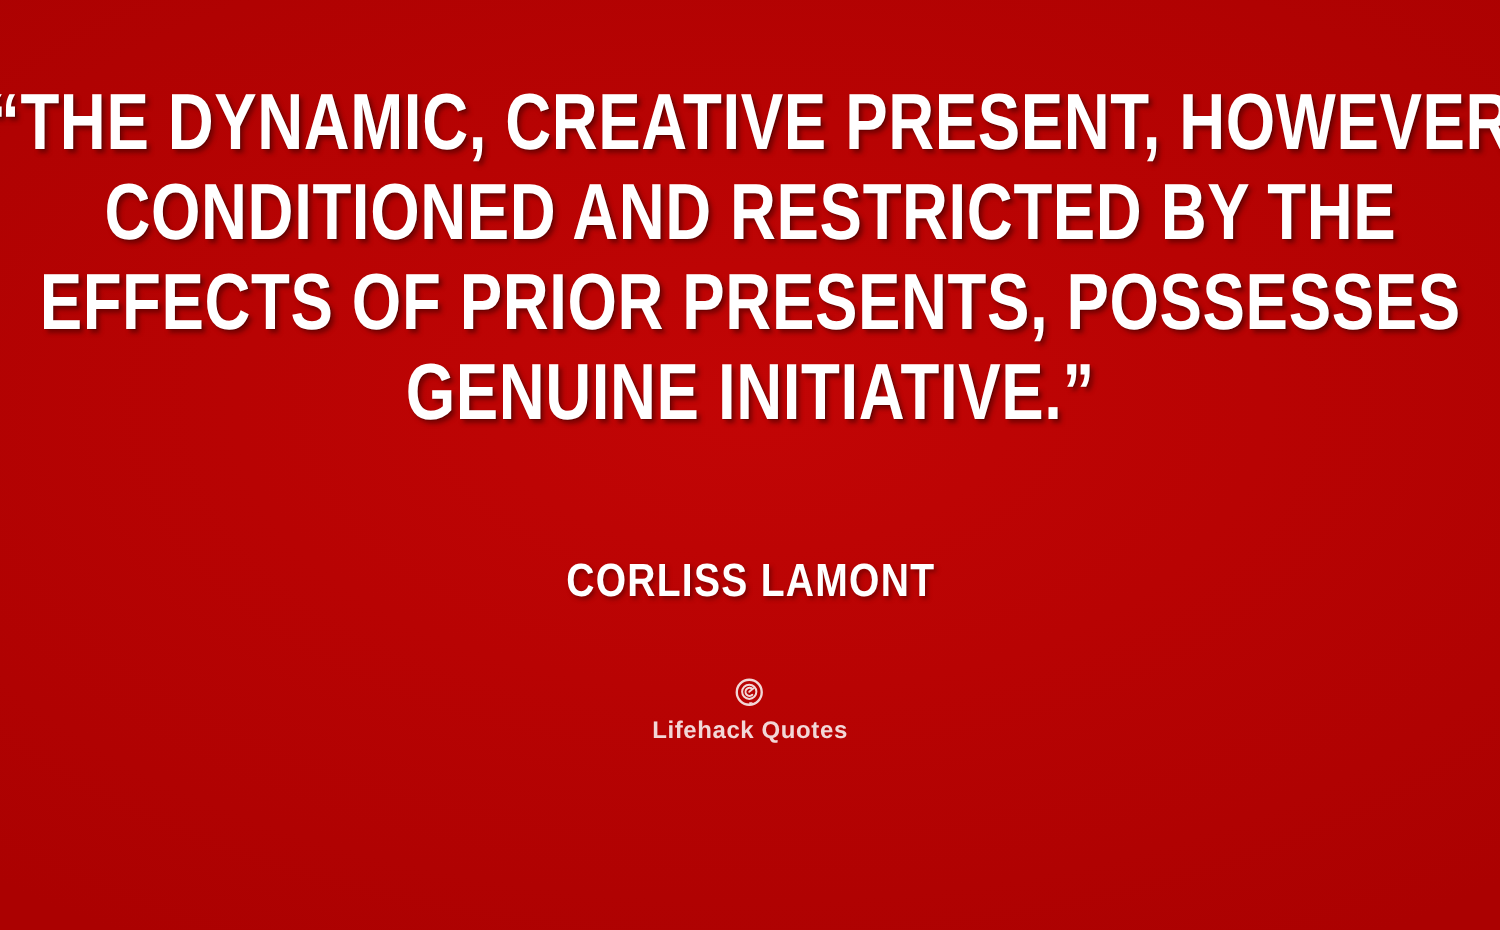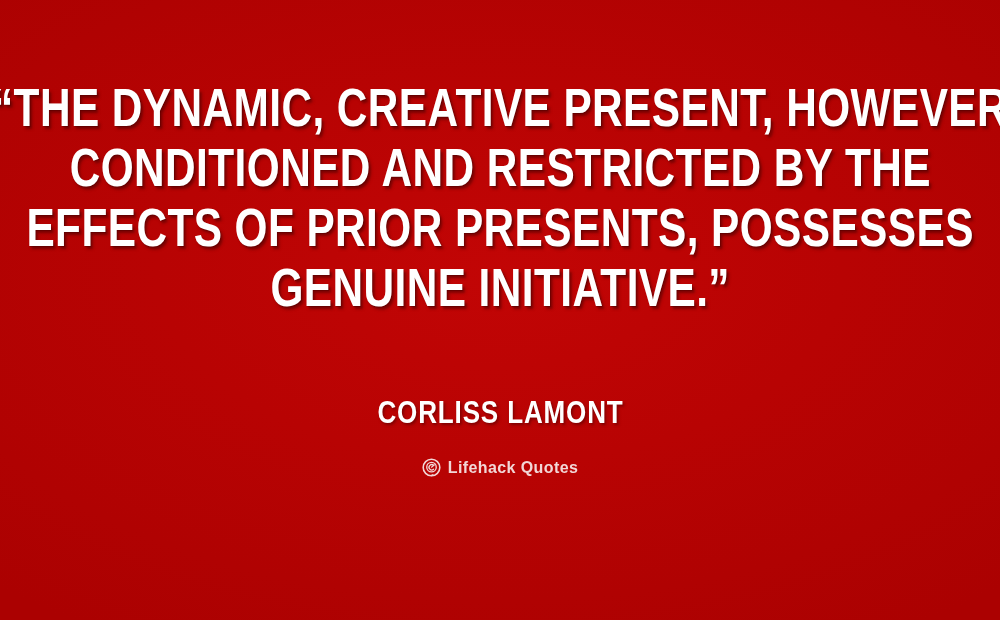--- a/index.html
+++ b/index.html
@@ -20,21 +20,21 @@
     background: #b50303;
     background-image: radial-gradient(ellipse 760px 420px at 50% 44%, #c20505 0%, #b80303 45%, #b00202 78%, #ab0101 100%);
     box-sizing: border-box;
     display: flex;
     flex-direction: column;
     align-items: center;
   }
 
   .quote-block {
     width: 900px;
-    margin-top: 78px;
+    margin-top: 52px;
     text-align: right;
     display: flex;
     flex-direction: column;
     align-items: center;
   }
 
   .quote-line {
     color: #ffffff;
     font-family: "Liberation Sans Narrow", "Liberation Sans", sans-serif;
     font-weight: bold;
@@ -55,23 +55,23 @@
     font-size: 31px;
     line-height: 34px;
     letter-spacing: 1px;
     transform: scaleX(0.84);
     transform-origin: center center;
     white-space: nowrap;
     text-shadow: 2px 2px 3px rgba(70, 0, 0, 0.5);
   }
 
   .brand {
-    margin-top: 28px;
+    margin-top: 48px;
     display: flex;
-    flex-direction: row;
+    flex-direction: column;
     align-items: center;
     justify-content: center;
     gap: 7px;
   }
 
   .brand-icon {
     width: 19px;
     height: 19px;
     display: block;
     flex: 0 0 auto;

